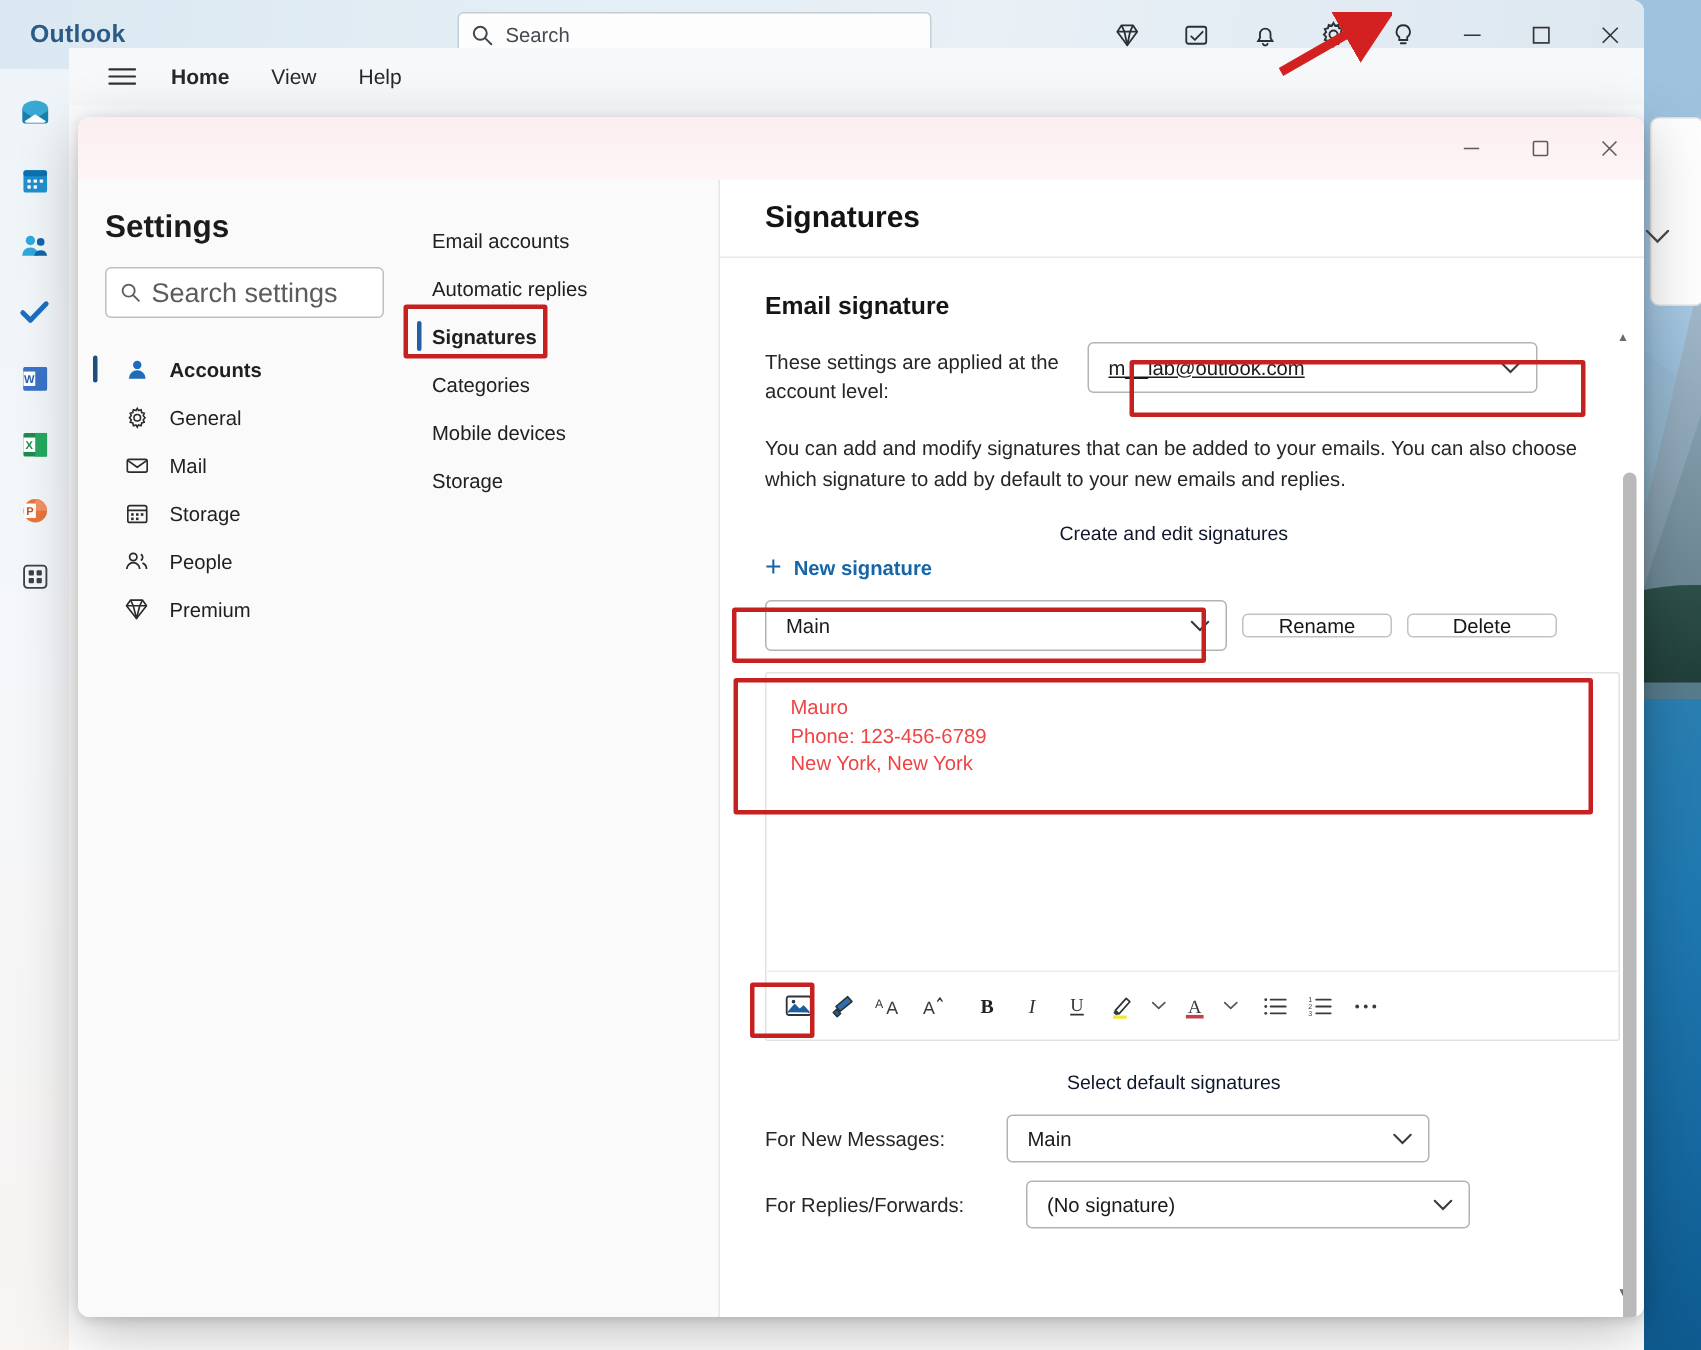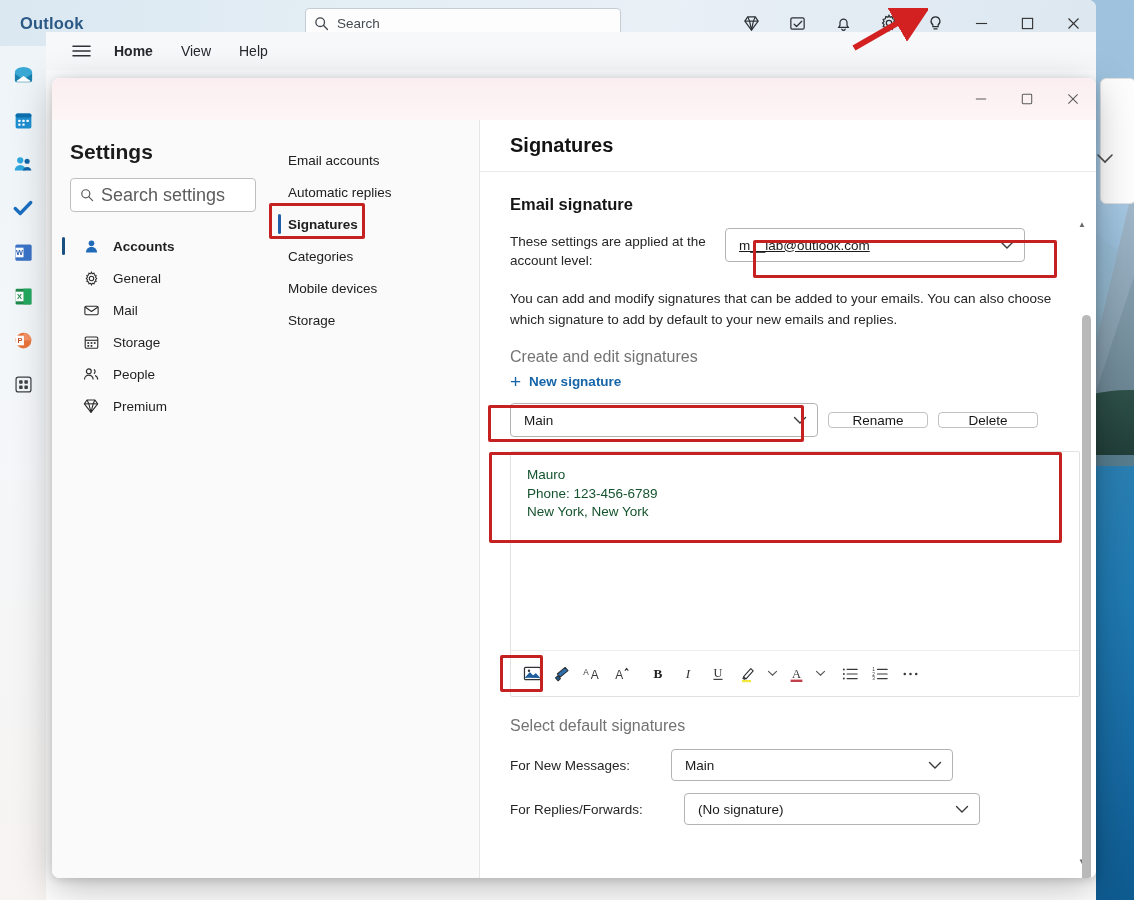--- a/index.html
+++ b/index.html
@@ -259,21 +259,21 @@
     display: flex; align-items: flex-start; margin-bottom: 18px;
   }
   .applied-label {
     width: 215px; font-size: 13.5px; color: #262626; line-height: 19px;
     padding-top: 4px;
   }
   .desc-text {
     font-size: 13.5px; color: #262626; line-height: 21px; margin-bottom: 18px;
     max-width: 580px;
   }
-  .small-label { font-size: 16px; color: #737373; margin-bottom: 6px; }
+  .small-label { font-size: 13px; color: #0f172a; margin-bottom: 6px; text-align: center; }
 
   
   .dropdown {
     background: #ffffff; border: 1px solid #b3b3b3; border-radius: 4px;
     height: 32px; display: flex; align-items: center;
     padding: 0 10px 0 13px; font-size: 13.5px; color: #1a1a1a;
     justify-content: space-between;
   }
   .dropdown .chev { color: #3b3b3b; margin-left: 8px; }
 
@@ -296,21 +296,21 @@
     background: #ffffff; font-size: 13.5px; color: #161616;
     display: flex; align-items: center; justify-content: center;
   }
 
   #editor-wrap {
     width: 570px; border: 1px solid #e2e2e2; border-radius: 2px;
     background: #ffffff; margin-bottom: 20px;
   }
   #editor-area {
     min-height: 198px; padding: 14px 16px;
-    font-size: 13.5px; color: #14532d; line-height: 18.5px;
+    font-size: 13.5px; color: #ef4444; line-height: 18.5px;
   }
   #editor-toolbar {
     height: 46px; border-top: 1px solid #ededed;
     display: flex; align-items: center; padding: 0 6px; gap: 0px;
   }
   .tool {
     width: 30px; height: 30px; display: flex; align-items: center;
     justify-content: center; color: #3a3a3a; position: relative;
   }
   .tool.chev { width: 18px; color: #555; }

